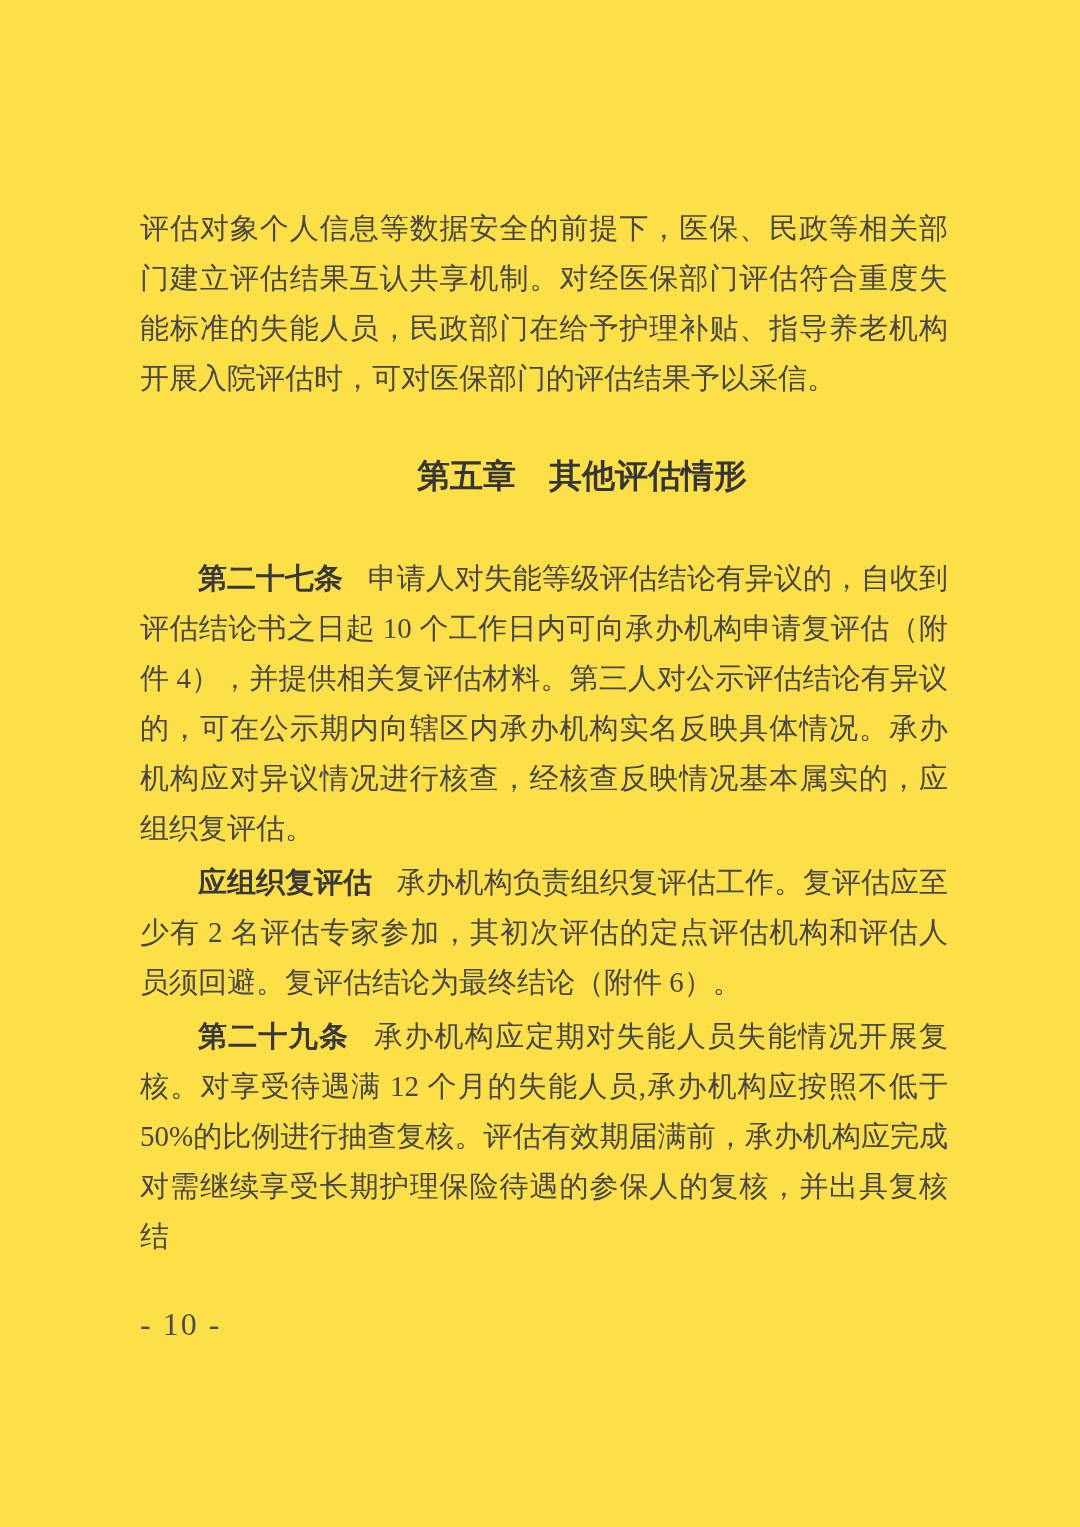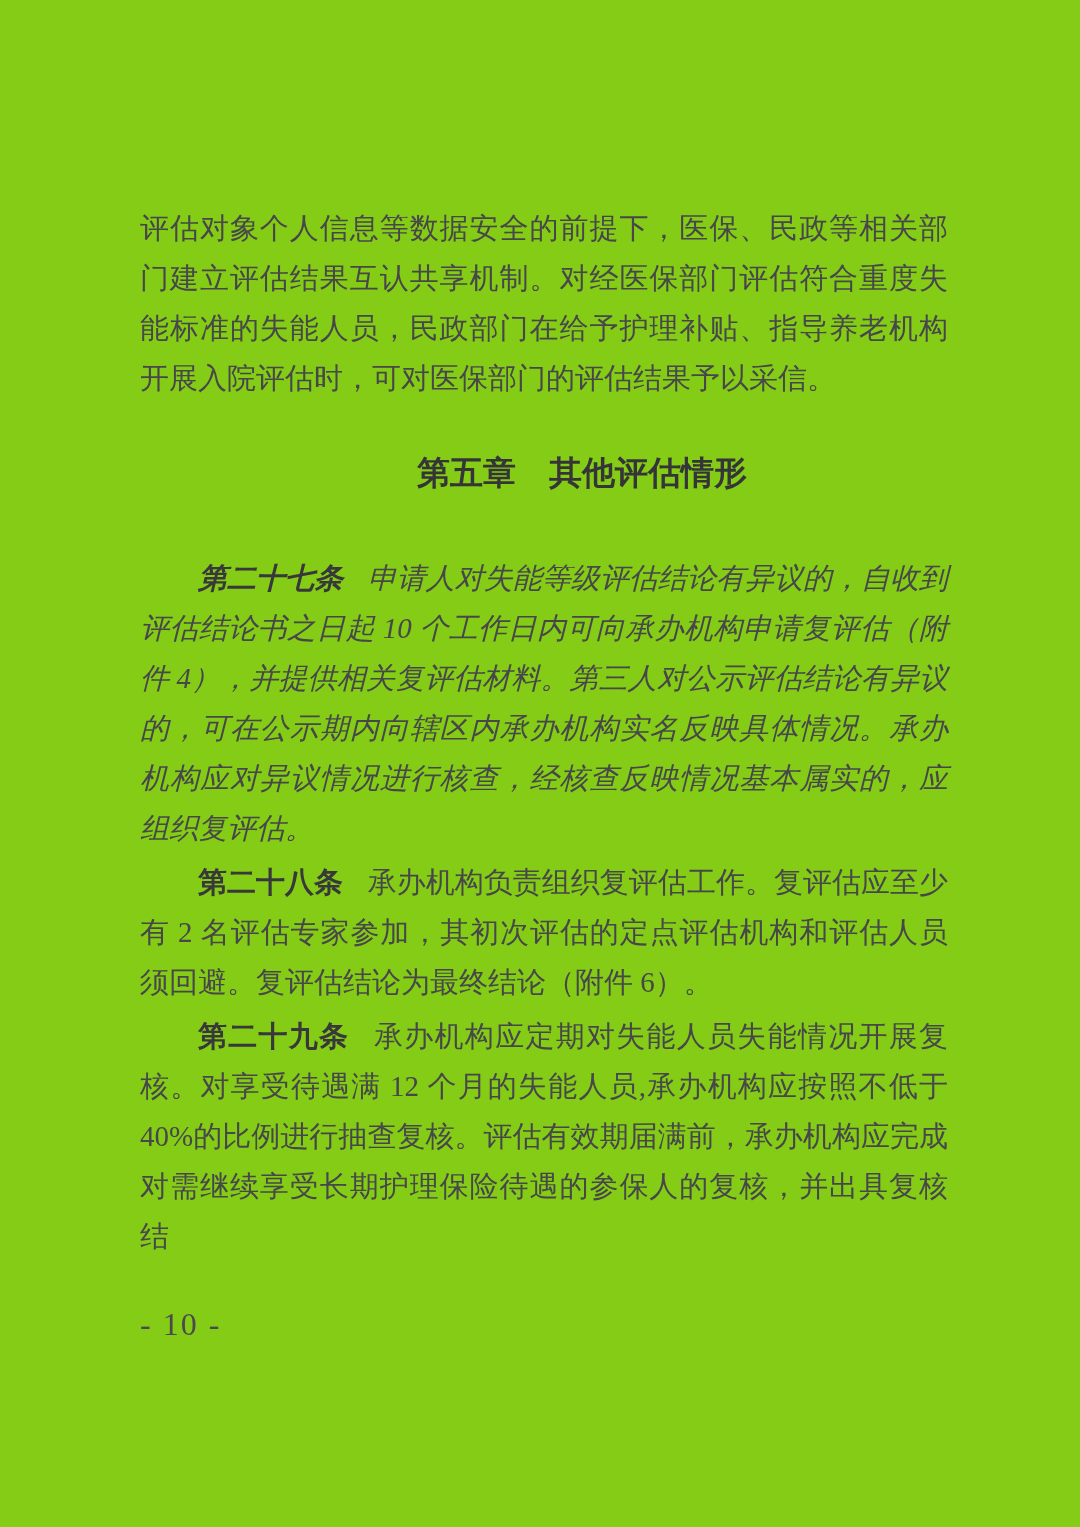--- a/index.html
+++ b/index.html
@@ -6,21 +6,21 @@
     margin: 0;
     padding: 0;
     background: #fcfcfc;
   }
   .page {
     position: relative;
     width: 1080px;
     height: 1527px;
     box-sizing: border-box;
     padding: 203px 132px 0 140px;
-    background: #84cc16;
+    background: #fde047;
     color: #47474a;
     font-family: "Liberation Serif", "DejaVu Serif", serif;
     font-size: 29px;
     line-height: 50px;
     overflow: hidden;
   }
   p.body-para {
     margin: 0;
     text-align: justify;
     text-justify: inter-character;
@@ -40,25 +40,24 @@
   h2.chapter {
     margin: 48px 0 0 0;
     padding: 0;
     font-size: 33px;
     line-height: 50px;
     font-weight: 700;
     text-align: center;
     color: #353538;
     position: relative;
     left: 38px;
-    font-family: Liberation Mono, monospace;
+    font-family: Liberation Serif, serif;
   }
   p.first-article {
     margin-top: 52px;
-    font-style: italic;
   }
   .page-number {
     margin-top: 48px;
     font-size: 32px;
     line-height: 30px;
     color: #4a4a4c;
     letter-spacing: 2px;
   }
 </style>
 </head>
@@ -68,23 +67,23 @@
 
   <p class="body-para">评估对象个人信息等数据安全的前提下，医保、民政等相关部门建立评估结果互认共享机制。对经医保部门评估符合重度失能标准的失能人员，民政部门在给予护理补贴、指导养老机构开展入院评估时，可对医保部门的评估结果予以采信。</p>
 
   <h2 class="chapter">第五章　其他评估情形</h2>
 
   <p class="body-para indent article first-article">
     <span class="article-label">第二十七条</span><span>申请人对失能等级评估结论有异议的，自收到评估结论书之日起 10 个工作日内可向承办机构申请复评估（附件 4），并提供相关复评估材料。第三人对公示评估结论有异议的，可在公示期内向辖区内承办机构实名反映具体情况。承办机构应对异议情况进行核查，经核查反映情况基本属实的，应组织复评估。</span>
   </p>
 
   <p class="body-para indent article">
-    <span class="article-label">第二十八条</span><span>承办机构负责组织复评估工作。复评估应至少有 2 名评估专家参加，其初次评估的定点评估机构和评估人员须回避。复评估结论为最终结论（附件 6）。</span>
+    <span class="article-label">应组织复评估</span><span>承办机构负责组织复评估工作。复评估应至少有 2 名评估专家参加，其初次评估的定点评估机构和评估人员须回避。复评估结论为最终结论（附件 6）。</span>
   </p>
 
 
   <p class="body-para indent article">
-    <span class="article-label">第二十九条</span><span>承办机构应定期对失能人员失能情况开展复核。对享受待遇满 12 个月的失能人员,承办机构应按照不低于 40%的比例进行抽查复核。评估有效期届满前，承办机构应完成对需继续享受长期护理保险待遇的参保人的复核，并出具复核结</span>
+    <span class="article-label">第二十九条</span><span>承办机构应定期对失能人员失能情况开展复核。对享受待遇满 12 个月的失能人员,承办机构应按照不低于 50%的比例进行抽查复核。评估有效期届满前，承办机构应完成对需继续享受长期护理保险待遇的参保人的复核，并出具复核结</span>
   </p>
 
   <div class="page-number">- 10 -</div>
 
 </div>
 
 </body></html>

